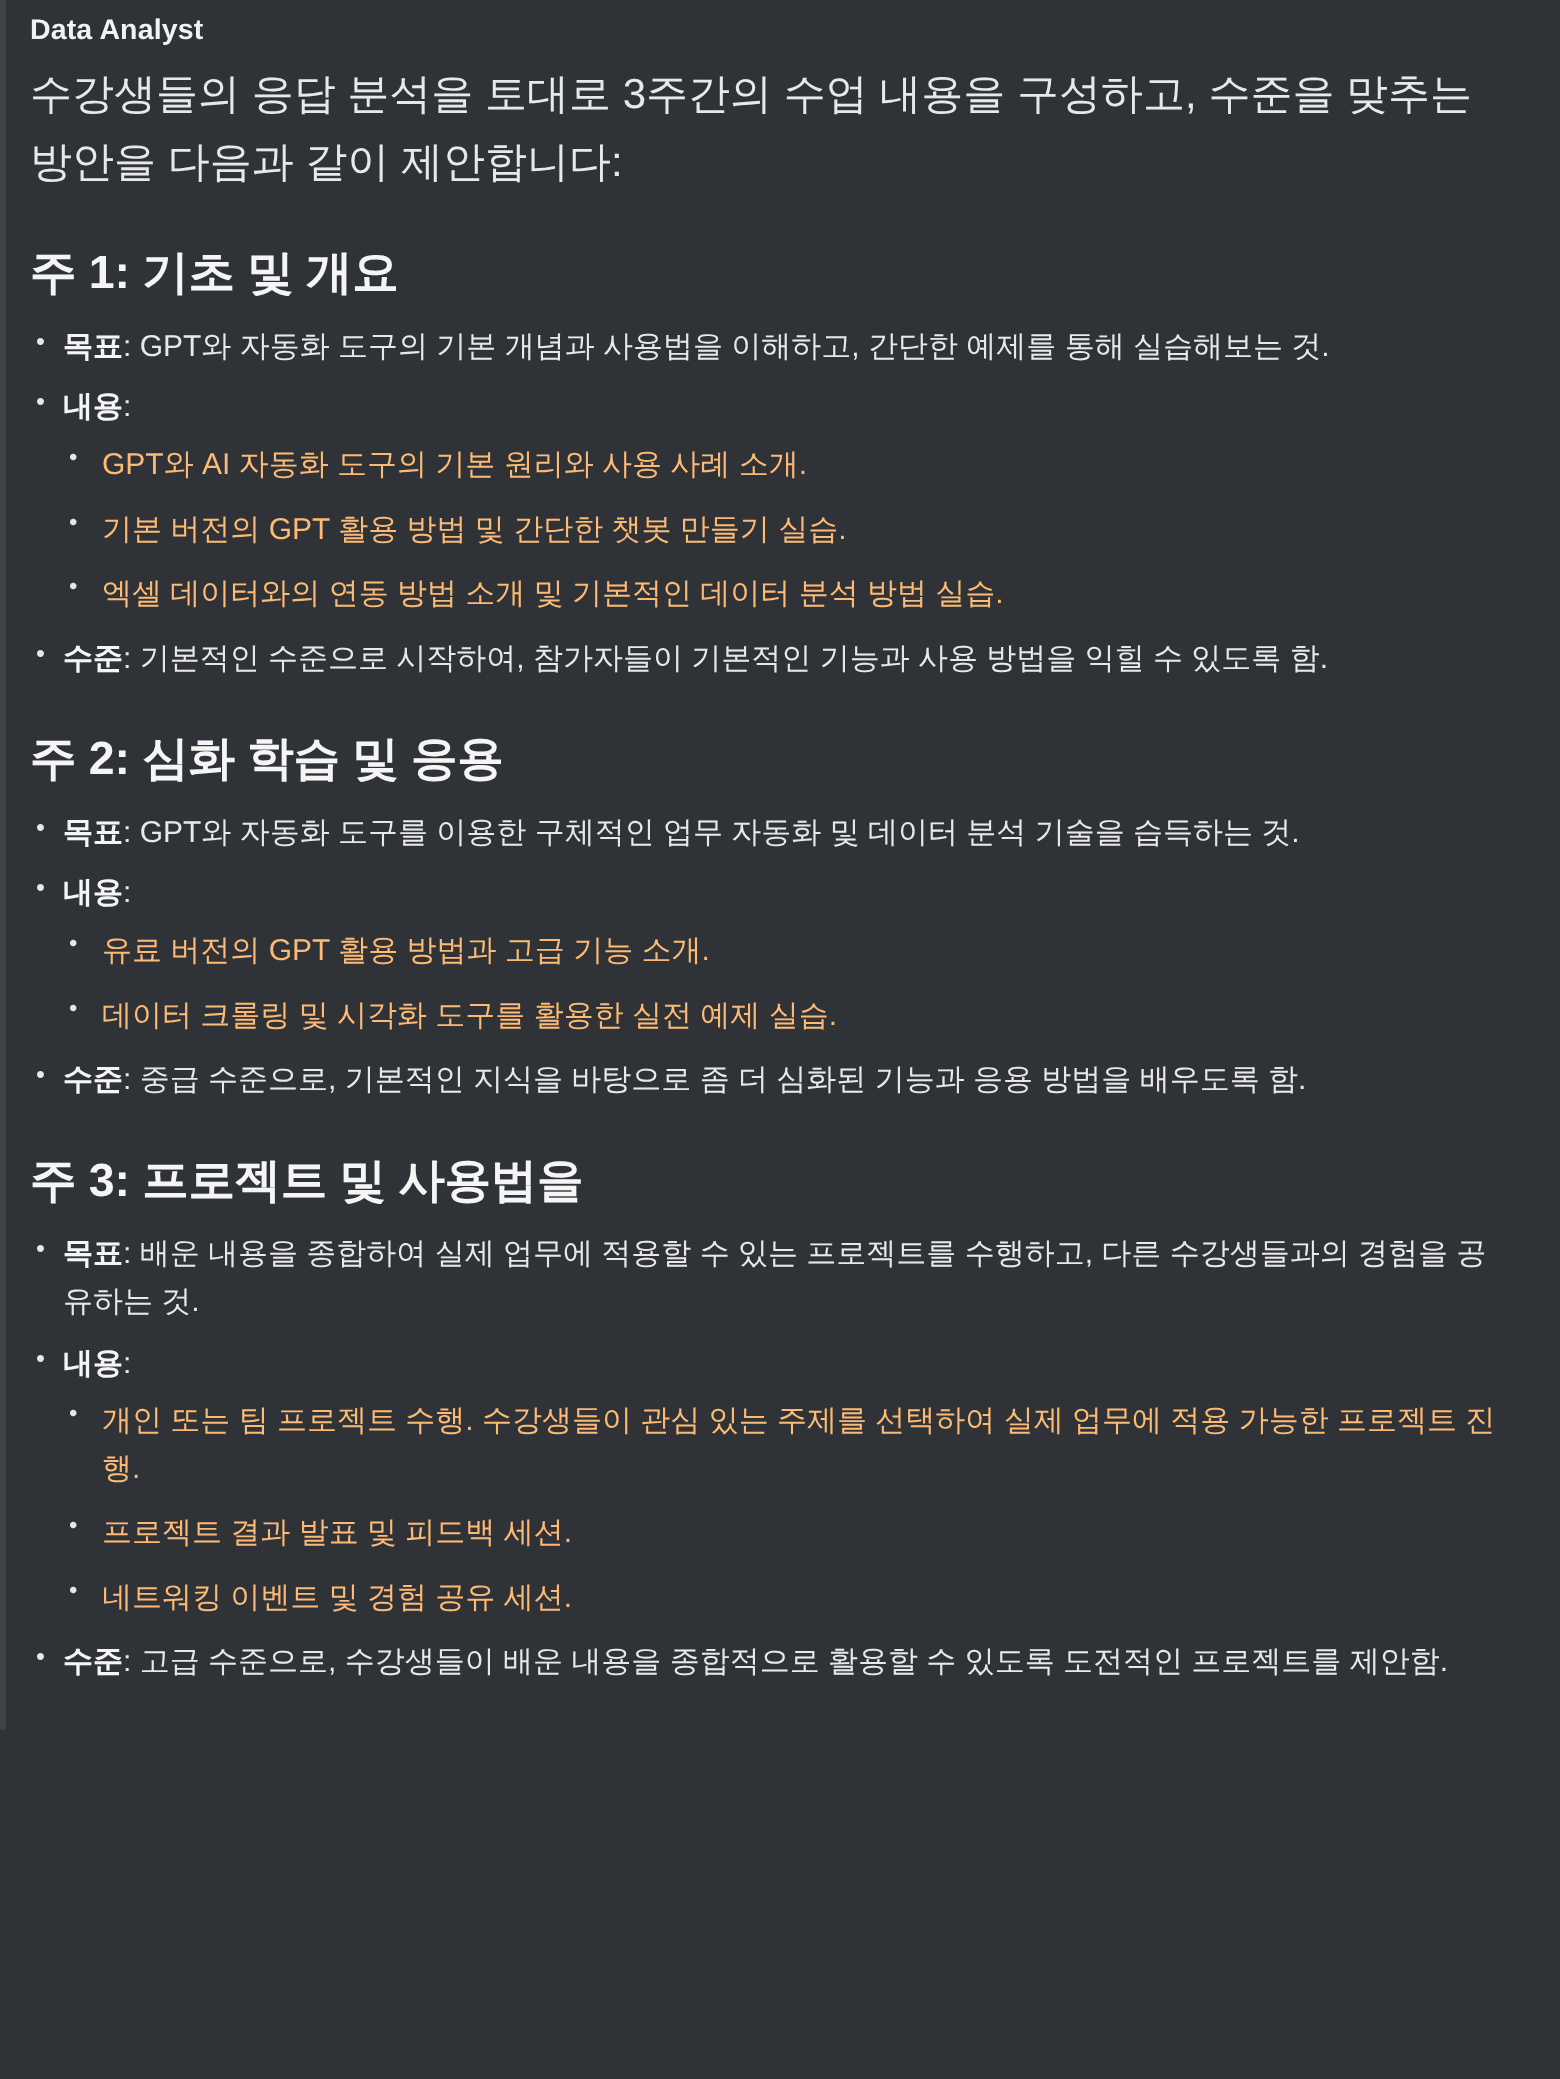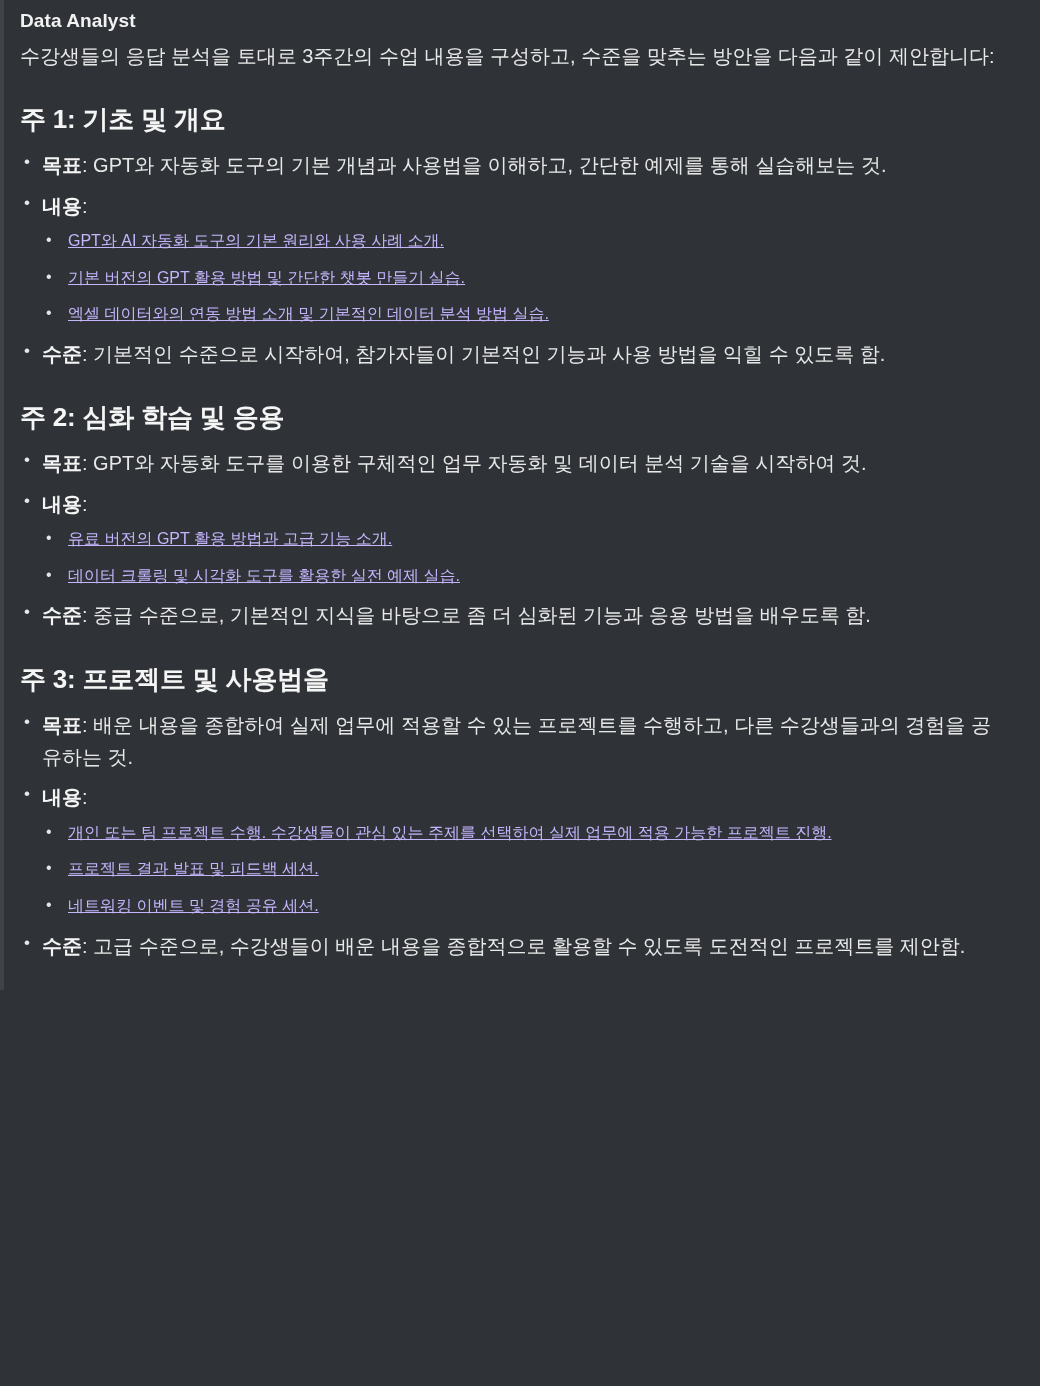--- a/index.html
+++ b/index.html
@@ -29,28 +29,28 @@
     background: #3f4449;
   }
   .role {
     font-size: 19px;
     font-weight: bold;
     letter-spacing: 0.1px;
     margin: 0 0 8px 0;
     color: #f2f2f2;
   }
   .intro {
-    font-size: 20px;
+    font-size: 28px;
     line-height: 1.62;
     margin: 0 0 10px 0;
     color: #e8e8e8;
     max-width: 985px;
   }
   h2.section-title {
-    font-size: 26px;
+    font-size: 31px;
     font-weight: bold;
     margin: 30px 0 12px 0;
     color: #f5f5f5;
     letter-spacing: -0.2px;
   }
   ul.lvl1 {
     list-style: none;
     margin: 0;
     padding: 0;
   }
@@ -76,24 +76,23 @@
   }
   ul.lvl2 {
     list-style: none;
     margin: 6px 0 4px 0;
     padding: 0;
   }
   ul.lvl2 > li {
     position: relative;
     padding-left: 26px;
     margin: 0 0 11px 0;
-    font-size: 16px;
+    font-size: 20px;
     line-height: 1.6;
-    color: #c4b5fd;
-    text-decoration: underline;
+    color: #fdba74;
   }
   ul.lvl2 > li::before {
     content: "•";
     position: absolute;
     left: 4px;
     top: -1px;
     color: #e6e6e6;
     font-size: 16px;
   }
   .body-text { max-width: 975px; display: block; }
@@ -113,21 +112,21 @@
         <li><span class="lead">목표</span><span class="body-text" style="display: inline;">: GPT와 자동화 도구의 기본 개념과 사용법을 이해하고, 간단한 예제를 통해 실습해보는 것.</span></li>
         <li><span class="lead">내용</span><span class="body-text" style="display: inline;">:</span><ul class="lvl2">
             <li>GPT와 AI 자동화 도구의 기본 원리와 사용 사례 소개.</li>
             <li>기본 버전의 GPT 활용 방법 및 간단한 챗봇 만들기 실습.</li>
             <li>엑셀 데이터와의 연동 방법 소개 및 기본적인 데이터 분석 방법 실습.</li>
           </ul></li>
         <li><span class="lead">수준</span><span class="body-text" style="display: inline;">: 기본적인 수준으로 시작하여, 참가자들이 기본적인 기능과 사용 방법을 익힐 수 있도록 함.</span></li>
       </ul>
       <h2 class="section-title">주 2: 심화 학습 및 응용</h2>
       <ul class="lvl1">
-        <li><span class="lead">목표</span><span class="body-text" style="display: inline;">: GPT와 자동화 도구를 이용한 구체적인 업무 자동화 및 데이터 분석 기술을 시작하여 것.</span></li>
+        <li><span class="lead">목표</span><span class="body-text" style="display: inline;">: GPT와 자동화 도구를 이용한 구체적인 업무 자동화 및 데이터 분석 기술을 습득하는 것.</span></li>
         <li><span class="lead">내용</span><span class="body-text" style="display: inline;">:</span><ul class="lvl2">
             <li>유료 버전의 GPT 활용 방법과 고급 기능 소개.</li>
             <li>데이터 크롤링 및 시각화 도구를 활용한 실전 예제 실습.</li>
           </ul></li>
         <li><span class="lead">수준</span><span class="body-text" style="display: inline;">: 중급 수준으로, 기본적인 지식을 바탕으로 좀 더 심화된 기능과 응용 방법을 배우도록 함.</span></li>
       </ul>
       <h2 class="section-title">주 3: 프로젝트 및 사용법을</h2>
       <ul class="lvl1">
         <li><span class="lead">목표</span><span class="body-text" style="display: inline;">: 배운 내용을 종합하여 실제 업무에 적용할 수 있는 프로젝트를 수행하고, 다른 수강생들과의 경험을 공유하는 것.</span></li>
         <li><span class="lead">내용</span><span class="body-text" style="display: inline;">:</span><ul class="lvl2">

